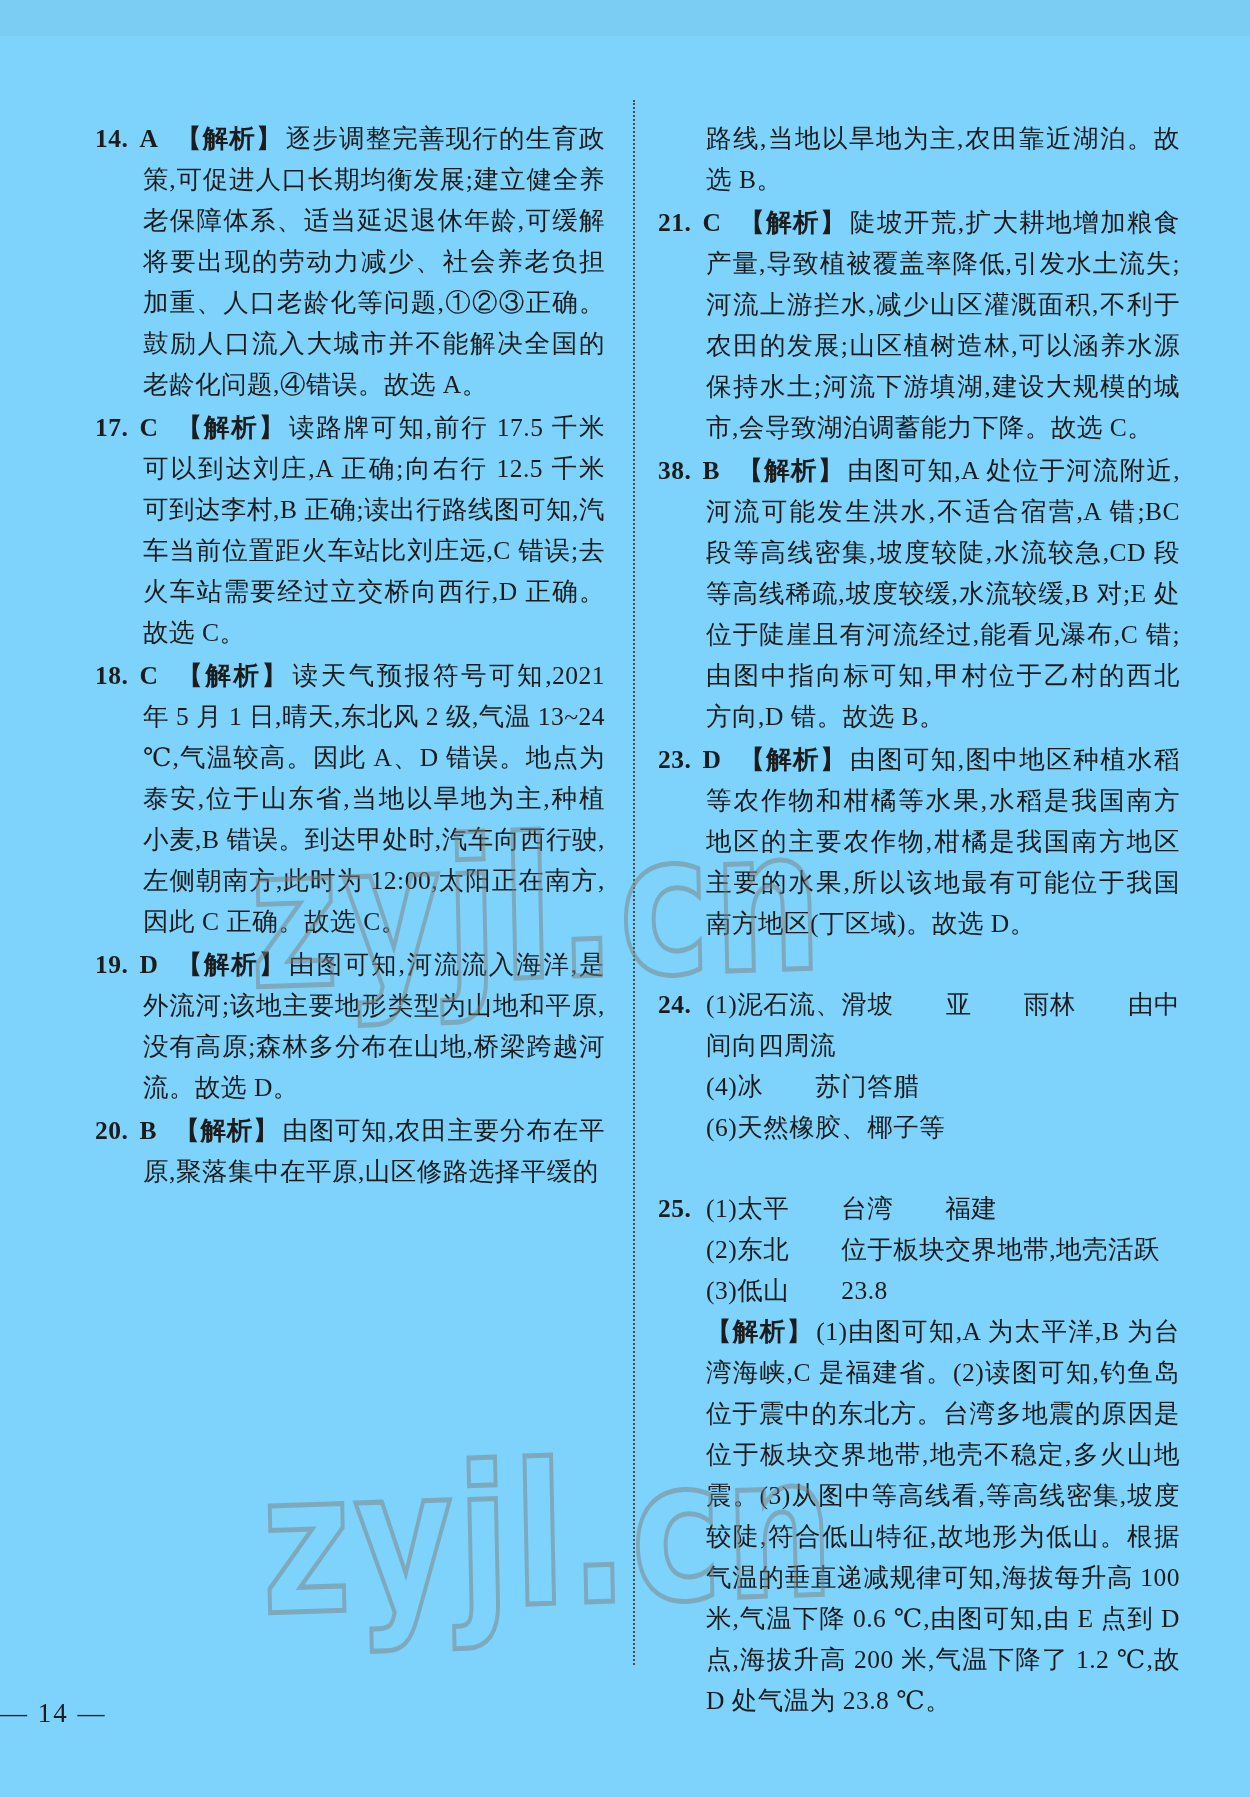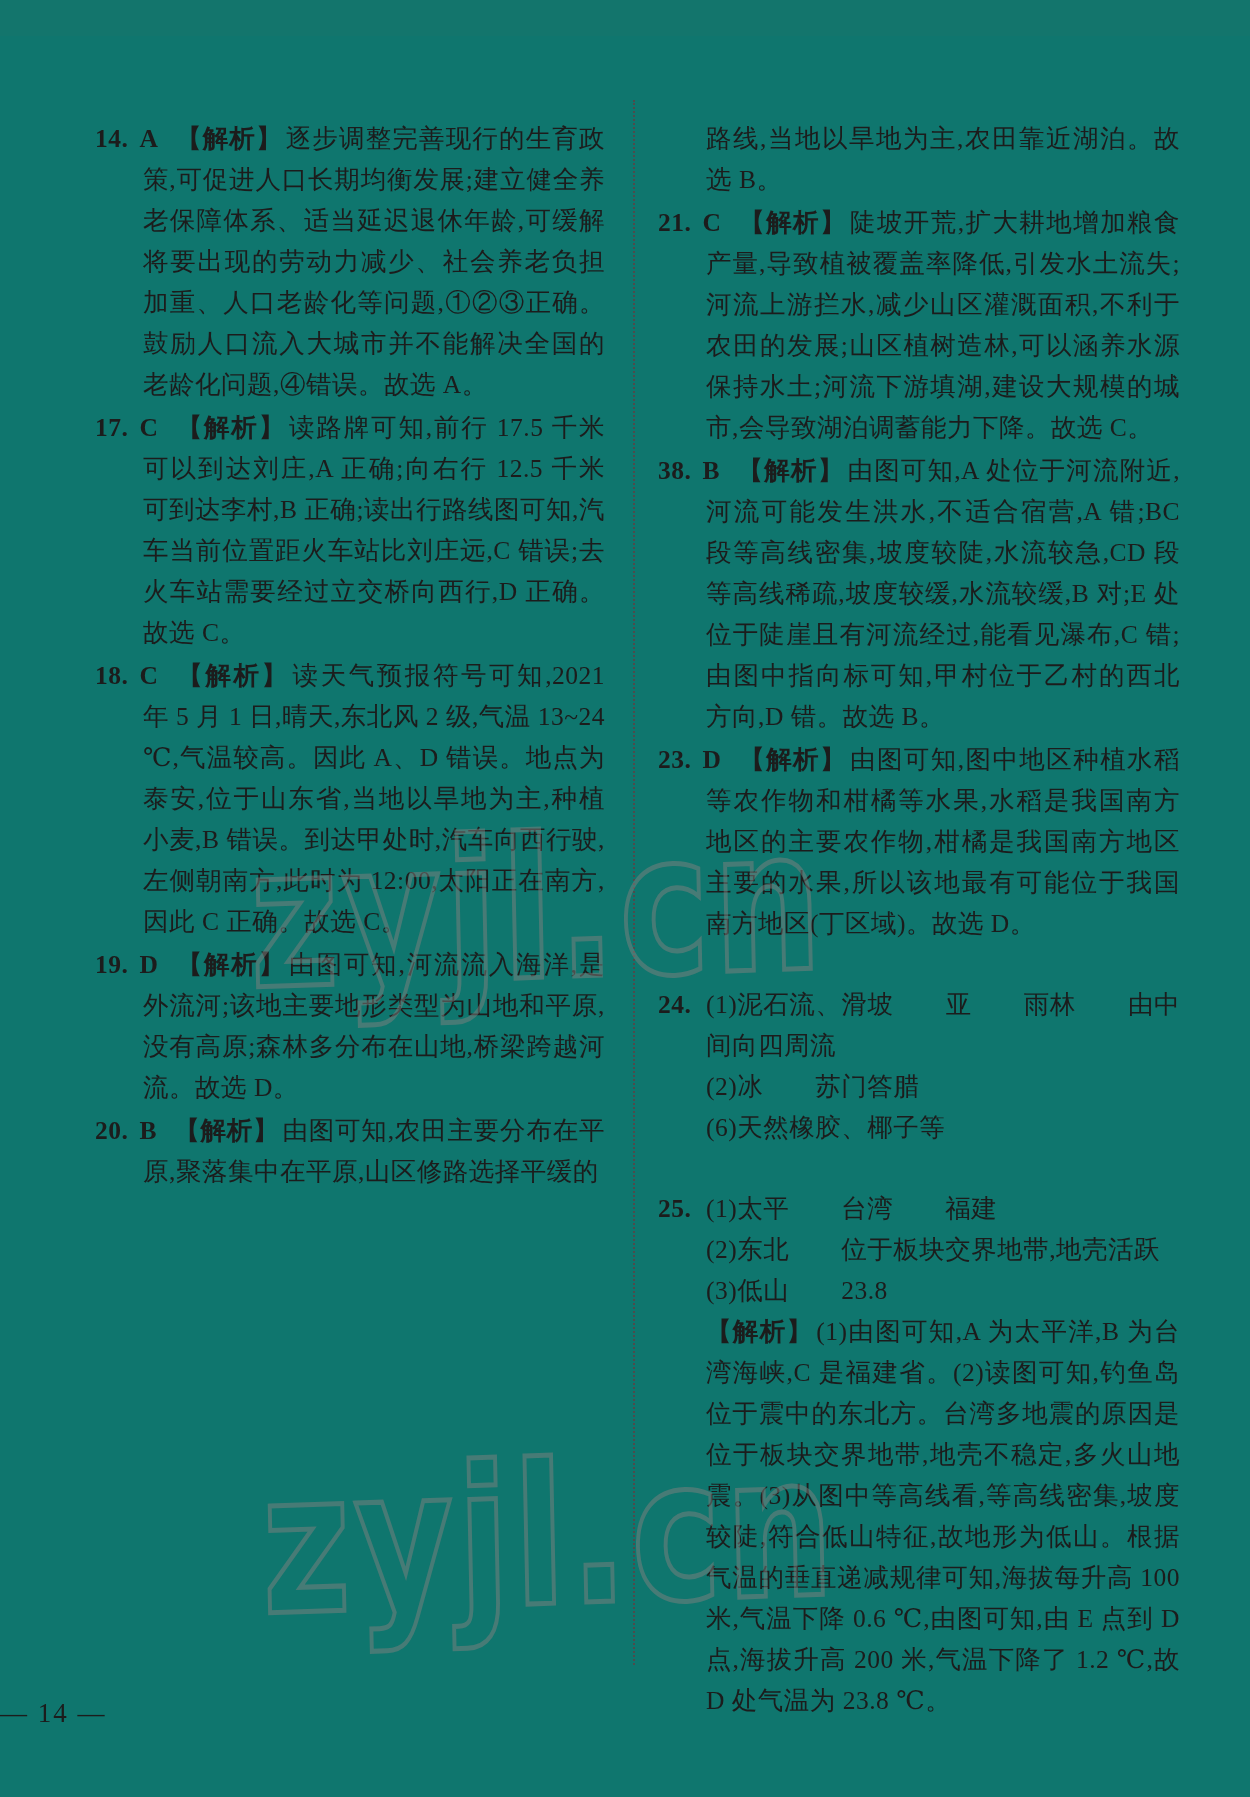--- a/index.html
+++ b/index.html
@@ -1,19 +1,19 @@
 <!DOCTYPE html>
 <html><head>
 <meta charset="utf-8">
 <style>
   html,body { margin:0; padding:0; }
   .page {
     position:relative;
     width:1250px; height:1797px;
-    background:#0f766e;
+    background:#7dd3fc;
     font-family:"Liberation Serif","DejaVu Serif",serif;
     color:#1c1c1c;
     overflow:hidden;
   }
   .scan-band {
     position:absolute; left:0; top:0; width:1250px; height:36px;
     background:rgba(90,90,85,0.05);
   }
   .col {
     position:absolute; top:118px;
@@ -92,21 +92,21 @@
     <div class="item">
       <span class="num">38.</span><span class="ans">B</span><span class="hei">【解析】</span><span>由图可知,A 处位于河流附近,河流可能发生洪水,不适合宿营,A 错;BC 段等高线密集,坡度较陡,水流较急,CD 段等高线稀疏,坡度较缓,水流较缓,B 对;E 处位于陡崖且有河流经过,能看见瀑布,C 错;由图中指向标可知,甲村位于乙村的西北方向,D 错。故选 B。</span>
     </div>
     <div class="item">
       <span class="num">23.</span><span class="ans">D</span><span class="hei">【解析】</span><span>由图可知,图中地区种植水稻等农作物和柑橘等水果,水稻是我国南方地区的主要农作物,柑橘是我国南方地区主要的水果,所以该地最有可能位于我国南方地区(丁区域)。故选 D。</span>
     </div>
 
     <div class="item-structured">
       <span class="num">24.</span>
       <div>(1)泥石流、滑坡　　亚　　雨林　　由中间向四周流</div>
-      <div>(2)冰　　苏门答腊</div>
+      <div>(4)冰　　苏门答腊</div>
       <div>(6)天然橡胶、椰子等</div>
     </div>
 
     <div class="item-structured">
       <span class="num">25.</span>
       <div>(1)太平　　台湾　　福建</div>
       <div>(2)东北　　位于板块交界地带,地壳活跃</div>
       <div>(3)低山　　23.8</div>
       <div>
         <span class="hei">【解析】</span><span>(1)由图可知,A 为太平洋,B 为台湾海峡,C 是福建省。(2)读图可知,钓鱼岛位于震中的东北方。台湾多地震的原因是位于板块交界地带,地壳不稳定,多火山地震。(3)从图中等高线看,等高线密集,坡度较陡,符合低山特征,故地形为低山。根据气温的垂直递减规律可知,海拔每升高 100 米,气温下降 0.6 ℃,由图可知,由 E 点到 D 点,海拔升高 200 米,气温下降了 1.2 ℃,故 D 处气温为 23.8 ℃。</span>

